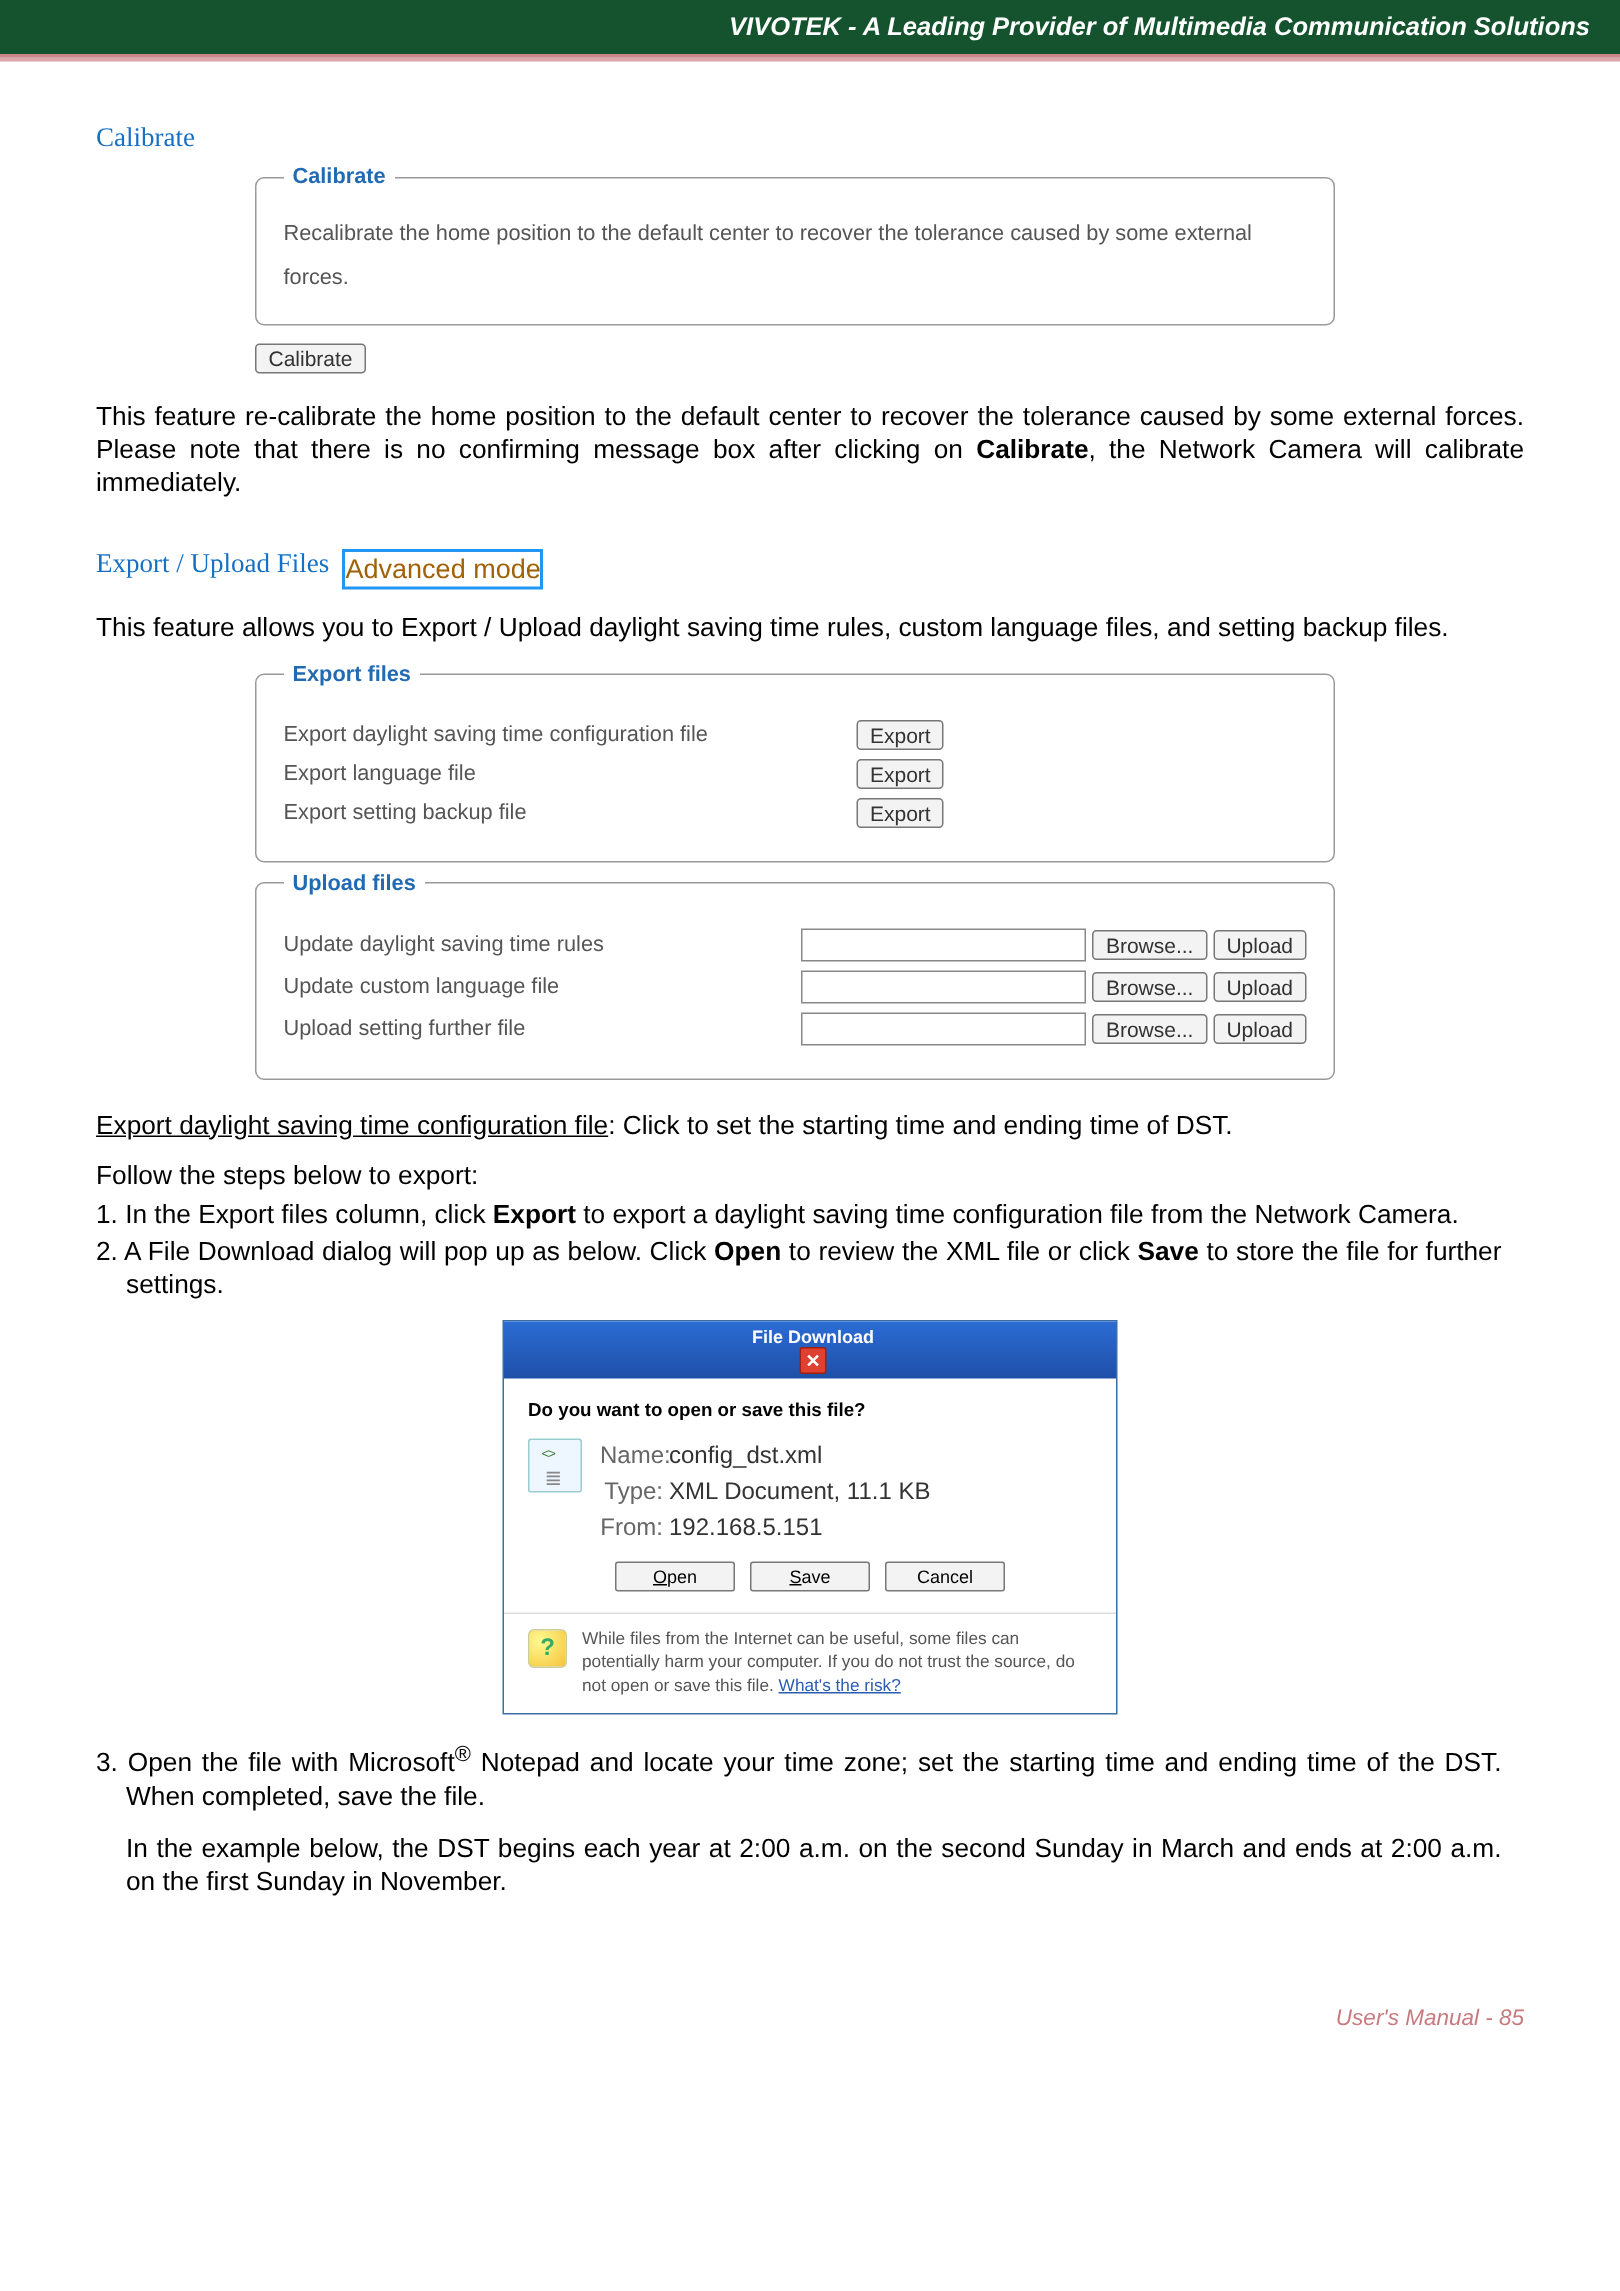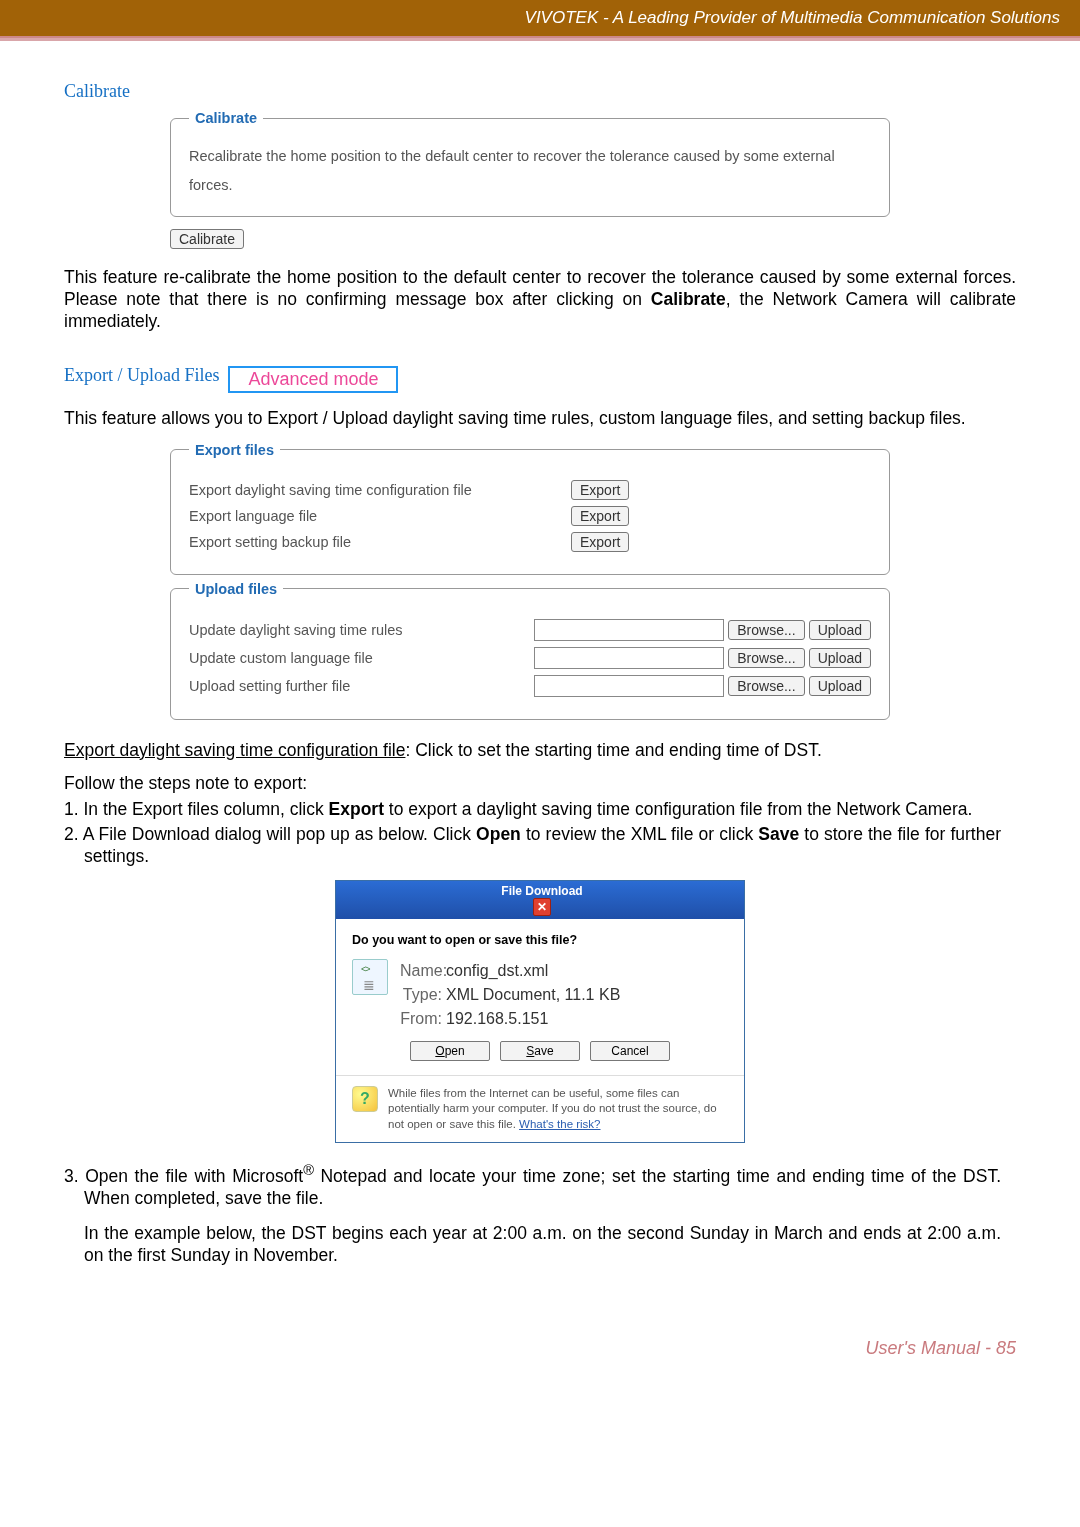--- a/index.html
+++ b/index.html
@@ -1,24 +1,24 @@
 <!DOCTYPE html>
 <html><head>
 <meta charset="utf-8">
 <style>
   * { margin: 0; padding: 0; box-sizing: border-box; }
   body { font-family: Arial, Helvetica, sans-serif; background: #fff; width: 1080px; }
   .page { padding: 0; }
-  .header-bar { background: #a16207; color: #fff; font-style: italic; font-weight: normal; font-size: 17px; padding: 8px 20px 8px 0; text-align: right; border-bottom: 2px solid #c88; }
+  .header-bar { background: #14532d; color: #fff; font-style: italic; font-weight: bold; font-size: 17px; padding: 8px 20px 8px 0; text-align: right; border-bottom: 2px solid #c88; }
   .header-bar::after { content: ""; }
   .header-underline { height: 3px; background: #d9a6aa; }
   .content { padding: 40px 64px 20px 64px; font-size: 17.5px; color: #000; }
   .sec-heading { color: #1670c4; font-family: Georgia, "Times New Roman", serif; font-size: 18px; margin-bottom: 8px; }
   .sec-inline { display: inline-block; vertical-align: middle; }
-  .mode-badge { display: inline-block; background: #fff; color: #ec4899; border: 2px solid #2196f3; padding: 1px 18px; font-size: 18px; margin-left: 4px; vertical-align: middle; }
+  .mode-badge { display: inline-block; background: #fff; color: #a16207; border: 2px solid #2196f3; padding: 1px 0; font-size: 18px; margin-left: 4px; vertical-align: middle; }
   fieldset.ui { border: 1px solid #999; border-radius: 6px; padding: 16px 18px 16px 18px; margin: 8px 0 6px 106px; width: 720px; font-family: Verdana, Arial, sans-serif; font-size: 14.5px; color: #555; }
   fieldset.ui legend { color: #226bb3; font-weight: bold; padding: 0 6px; font-size: 14.5px; }
   .ui-btn { font-family: Verdana, Arial, sans-serif; font-size: 14px; background: #f3f3f3; border: 1px solid #777; border-radius: 3px; padding: 1px 8px; color: #333; cursor: pointer; }
   .calib-btn { margin: 6px 0 18px 106px; display: inline-block; }
   .body-p { text-align: justify; line-height: 1.25; margin-bottom: 12px; }
   .body-p b { font-weight: bold; }
   .row { display: flex; align-items: center; margin: 6px 0; }
   .row .lbl { flex: 0 0 350px; }
   .row .ctrl { flex: 1; text-align: left; padding-left: 32px; }
   .file-input { width: 190px; height: 22px; border: 1px solid #888; background: #fff; display:inline-block; }
@@ -41,21 +41,21 @@
   .dlg-icon::after { content:"≣"; position:absolute; bottom:1px; left:10px; color:#888; font-size:14px; }
   .dlg-meta { font-size:16px; color:#333; line-height:1.5; }
   .dlg-meta .k { color:#666; display:inline-block; width:42px; text-align:right; margin-right:4px; }
   .dlg-btns { display:flex; gap:10px; justify-content:center; margin: 10px 0 14px 0; }
   .dlg-btn { font-family: Tahoma, Arial, sans-serif; font-size:12px; padding: 2px 0; width:80px; background:#f3f3f3; border:1px solid #777; border-radius:2px; cursor:pointer; text-align:center; }
   .dlg-btn u { text-decoration: underline; }
   .dlg-divider { height:1px; background:#ddd; margin: 0 -16px 10px -16px; }
   .dlg-warn { display:flex; gap:10px; font-size:11.5px; color:#555; line-height:1.35; }
   .dlg-warn-icon { flex:0 0 26px; height:26px; border-radius:4px; background: radial-gradient(circle at 30% 30%, #fffb90, #f5c23a); display:flex; align-items:center; justify-content:center; color:#3a6; font-weight:bold; font-size:16px; border:1px solid #cc9; }
   .dlg-warn a { color:#2a5db0; text-decoration:underline; cursor:pointer; }
-  .footer { text-align:right; color:#c97a7e; font-style:italic; font-size:18px; padding: 40px 64px 30px 16px; }
+  .footer { text-align:right; color:#c97a7e; font-style:italic; font-size:15px; padding: 40px 64px 30px 16px; }
 </style>
 </head>
 <body>
 
 <div class="page">
   <div class="header-bar">
     <span>VIVOTEK - A Leading Provider of Multimedia Communication Solutions</span>
   </div>
   <div class="header-underline"></div>
 
@@ -127,21 +127,21 @@
         </div>
       </div>
     </fieldset>
 
     <div style="height:14px"></div>
 
     <p class="body-p">
       <span class="underline">Export daylight saving time configuration file</span><span>: Click to set the starting time and ending time of DST.</span>
     </p>
 
-    <p style="margin-bottom:2px;">Follow the steps note to export:</p>
+    <p style="margin-bottom:2px;">Follow the steps below to export:</p>
     <ol class="steps">
       <li>
         <span>1. In the Export files column, click </span><b>Export</b><span> to export a daylight saving time configuration file from the Network Camera.</span>
       </li>
       <li>
         <span>2. A File Download dialog will pop up as below. Click </span><b>Open</b><span> to review the XML file or click </span><b>Save</b><span> to store the file for further settings.</span>
       </li>
     </ol>
 
     

